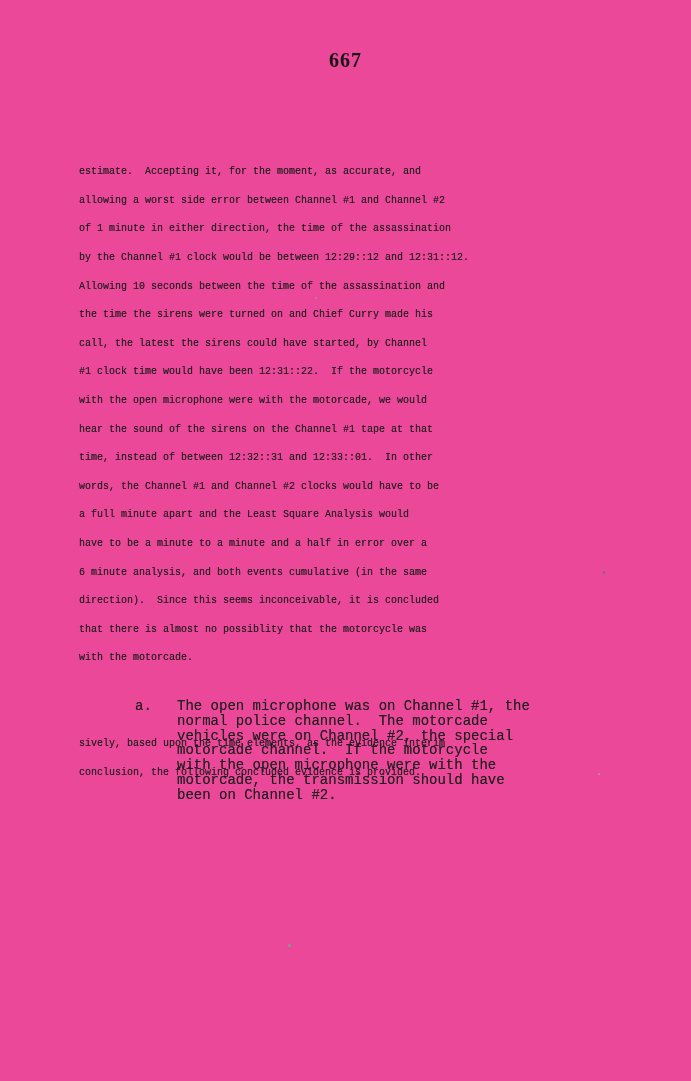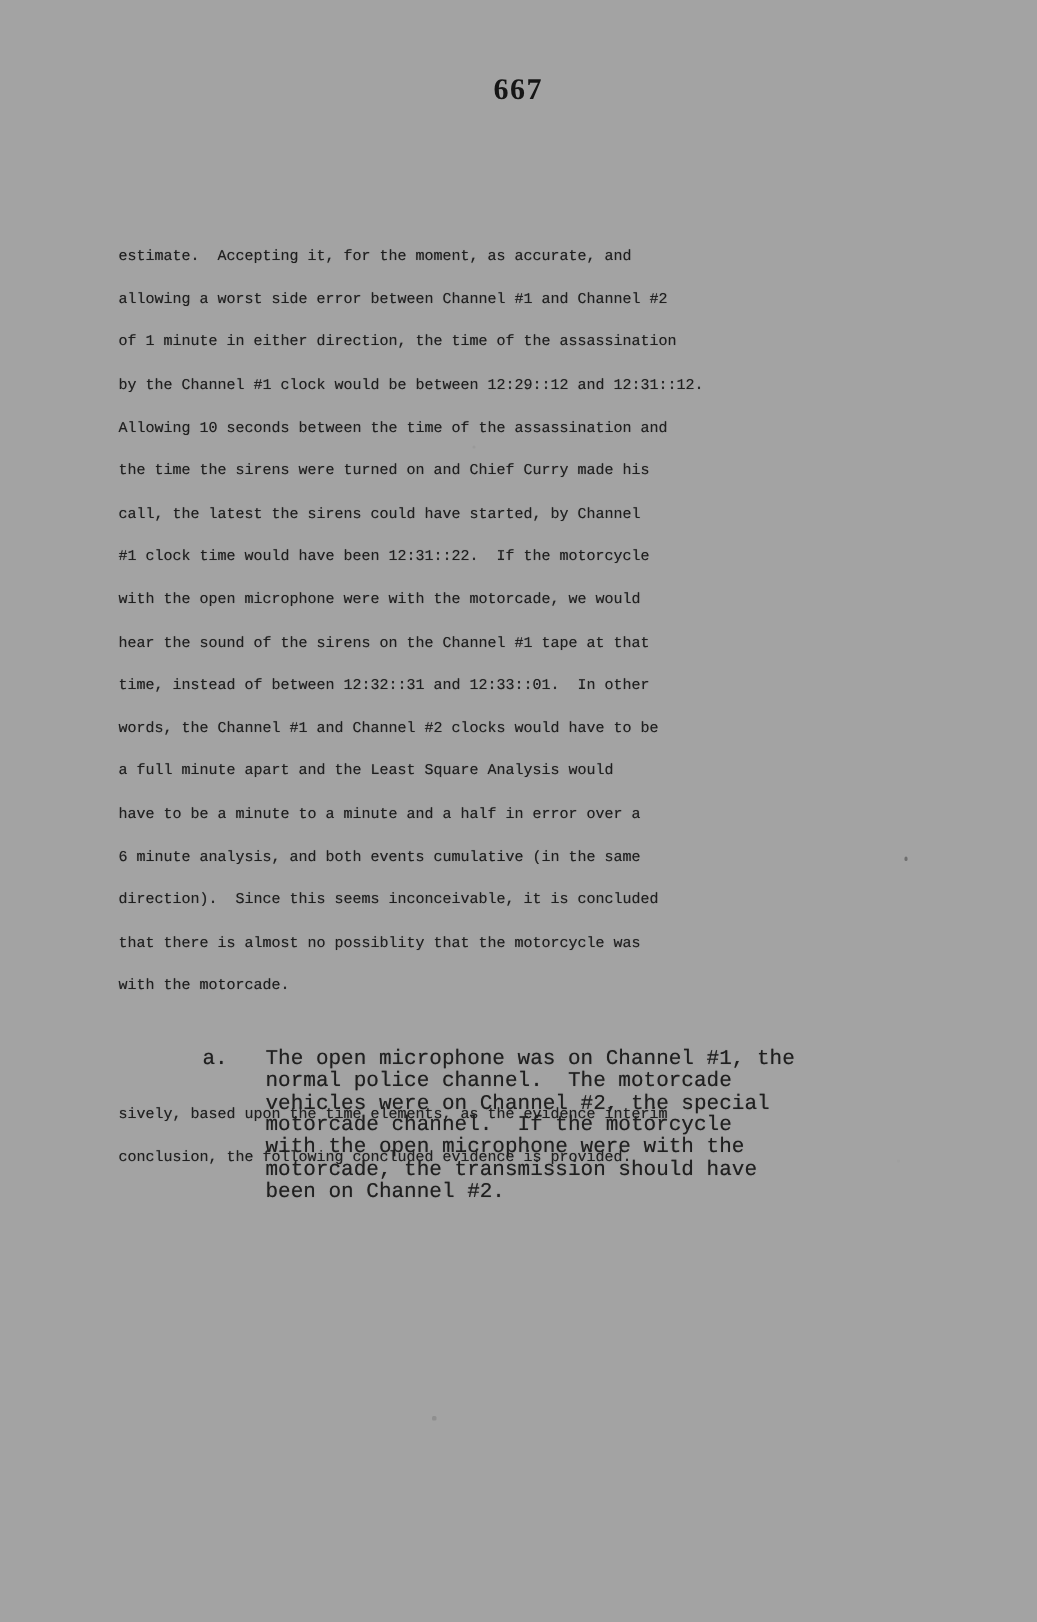--- a/index.html
+++ b/index.html
@@ -4,21 +4,21 @@
 <style>
   html, body {
     margin: 0;
     padding: 0;
     background: #ffffff;
   }
   .page {
     position: relative;
     width: 691px;
     height: 1081px;
-    background: #a3a3a3;
+    background: #ec4899;
     overflow: hidden;
     font-family: "Liberation Mono", "DejaVu Sans Mono", monospace;
     color: #1f1f1f;
   }
   .pageno {
     position: absolute;
     top: 49px;
     left: 0;
     width: 100%;
     text-align: center;

